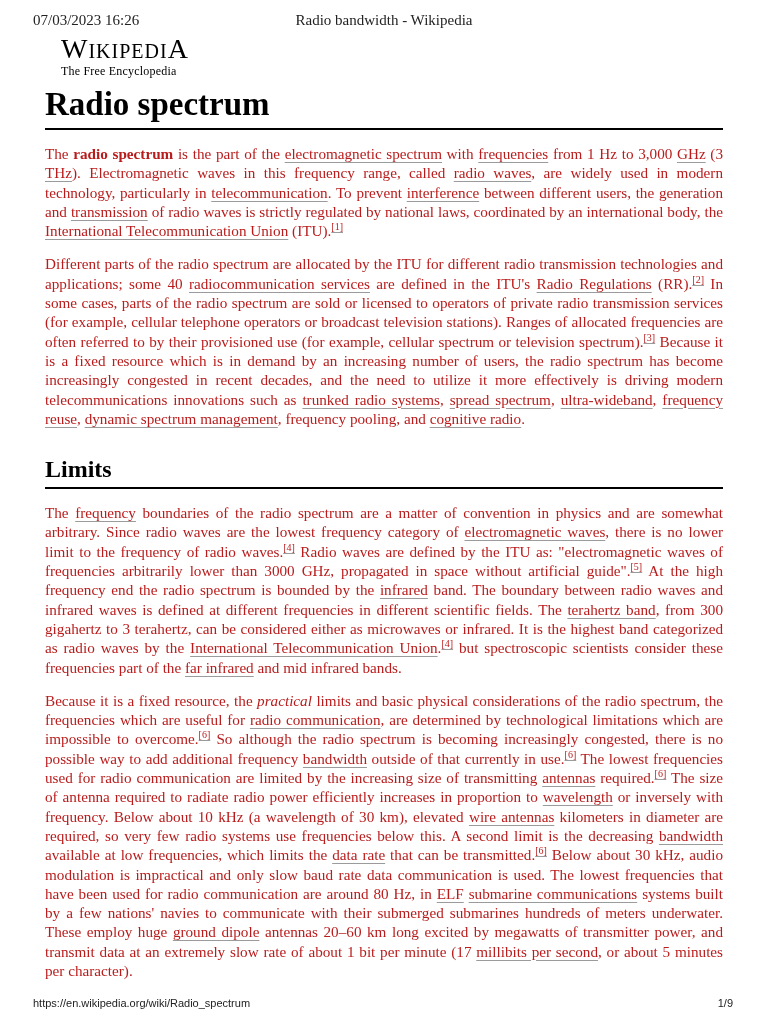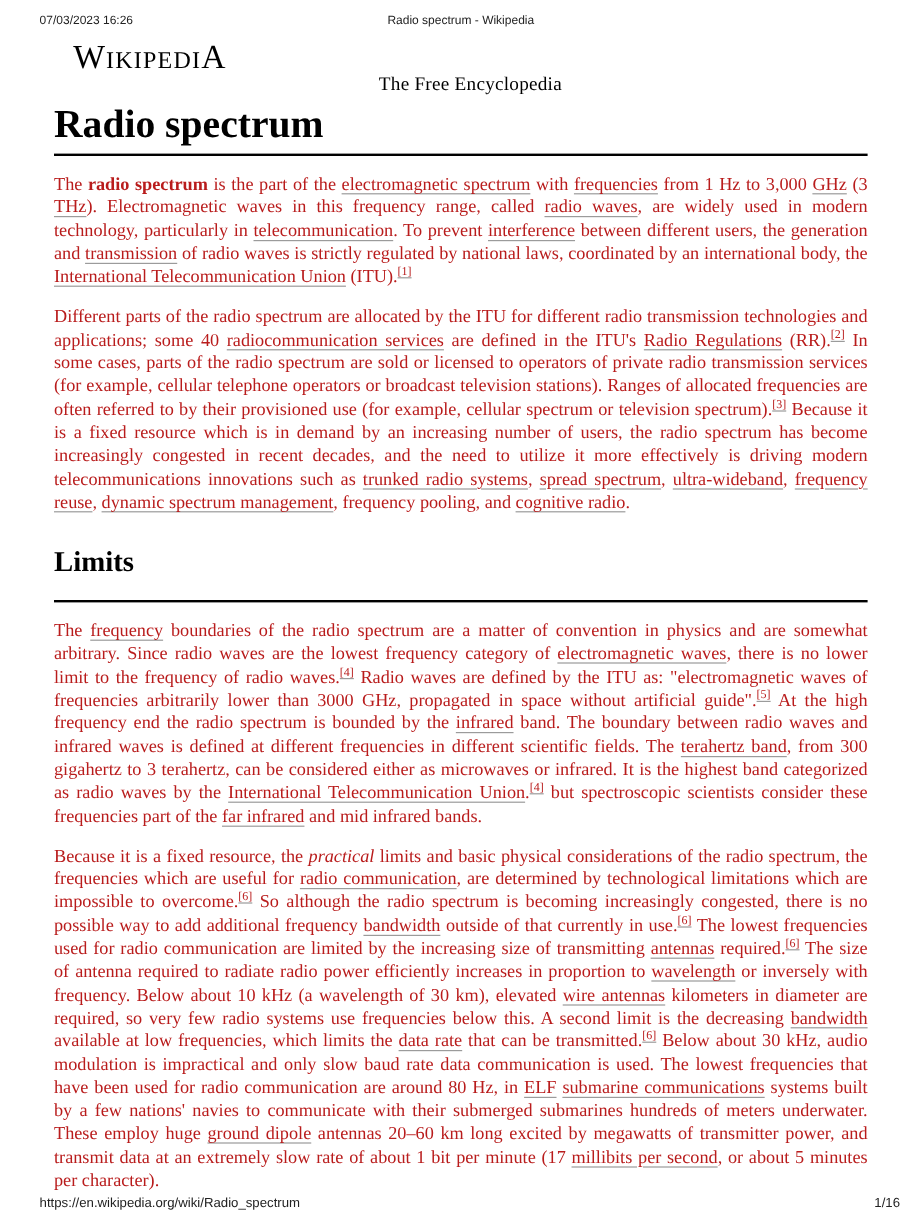--- a/index.html
+++ b/index.html
@@ -4,75 +4,74 @@
 <style>
   html,body{margin:0;padding:0;}
   body{
     width:768px;height:1024px;position:relative;background:#ffffff;
     color:#1a1a1a;font-family:"Liberation Serif","DejaVu Serif",serif;
     overflow:hidden;
   }
   
   .print-header{
     position:absolute;top:12px;left:33px;right:33px;height:14px;
-    font-family:Liberation Sans, sans-serif;
-    font-size:10px;color:#222;
+    font-family:Liberation Serif, serif;
+    font-size:15px;color:#222;
   }
   .print-header .ph-date{position:absolute;left:0;top:0;}
   .print-header .ph-title{position:absolute;left:0;right:0;text-align:center;top:0;}
   .print-footer{
-    position:absolute;bottom:13px;left:33px;right:18px;height:14px;
+    position:absolute;bottom:13px;left:33px;right:35px;height:14px;
     font-family:"Liberation Sans","DejaVu Sans",sans-serif;
     font-size:11px;color:#222;
   }
   .print-footer .pf-url{position:absolute;left:0;top:0;}
   .print-footer .pf-page{position:absolute;right:0;top:0;}
 
   
   .page{padding:30px 45px 0 45px;}
   .wp-logo{margin:4px 0 0 16px;}
   .wp-wordmark{
     font-family:"Liberation Serif","DejaVu Serif",serif;
     font-variant:small-caps;font-size:28px;line-height:30px;
     letter-spacing:1px;color:#000;
   }
   .wp-tagline{
-    font-size:16px;line-height:14px;letter-spacing:.2px;color:#000;
+    font-size:12px;line-height:14px;letter-spacing:.2px;color:#000;
     margin-top:0;
-    text-align:center;
   }
   h1.article-title{
     margin:6px 0 0 0;font-size:33px;line-height:40px;font-weight:bold;
     color:#000;border-bottom:2px solid #000;padding-bottom:4px;
   }
   #article-body p{
     margin:14px 0 0 0;text-align:justify;
     font-size:15.2px;line-height:19.3px;color:#b91c1c;
   }
   #article-body h2{
     margin:26px 0 2px 0;font-size:24px;line-height:30px;font-weight:bold;
-    color:#000;border-bottom:2px solid #000;padding-bottom:16px;
+    color:#000;border-bottom:2px solid #000;padding-bottom:3px;
   }
   .wlink{
     color:inherit;cursor:pointer;
     text-decoration:underline;
     text-decoration-color:#9b9b9b;
     text-decoration-thickness:1px;
     text-underline-offset:3px;
   }
   sup.cite{font-size:10px;line-height:0;}
   sup.cite .wlink{text-underline-offset:2px;}
   b{font-weight:bold;} i{font-style:italic;margin-top:46px;}
 </style>
 </head>
 <body>
 
 <div class="print-header">
   <span class="ph-date">07/03/2023 16:26</span>
-  <span class="ph-title">Radio spectrum - Wikipedia</span>
+  <span class="ph-title">Radio bandwidth - Wikipedia</span>
 </div>
 
 <div class="page">
   <div class="wp-logo">
     <div class="wp-wordmark">WikipediA</div>
     <div class="wp-tagline">The Free Encyclopedia</div>
   </div>
 
   <h1 class="article-title">Radio spectrum</h1>
 
@@ -80,14 +79,14 @@
       <p>The <b>radio spectrum</b> is the part of the <a class="wlink">electromagnetic spectrum</a> with <a class="wlink">frequencies</a> from 1 Hz to 3,000 <a class="wlink">GHz</a> (3 <a class="wlink">THz</a>). Electromagnetic waves in this frequency range, called <a class="wlink">radio waves</a>, are widely used in modern technology, particularly in <a class="wlink">telecommunication</a>. To prevent <a class="wlink">interference</a> between different users, the generation and <a class="wlink">transmission</a> of radio waves is strictly regulated by national laws, coordinated by an international body, the <a class="wlink">International Telecommunication Union</a> (ITU).<sup class="cite"><a class="wlink">[1]</a></sup></p>
       <p>Different parts of the radio spectrum are allocated by the ITU for different radio transmission technologies and applications; some 40 <a class="wlink">radiocommunication services</a> are defined in the ITU's <a class="wlink">Radio Regulations</a> (RR).<sup class="cite"><a class="wlink">[2]</a></sup> In some cases, parts of the radio spectrum are sold or licensed to operators of private radio transmission services (for example, cellular telephone operators or broadcast television stations). Ranges of allocated frequencies are often referred to by their provisioned use (for example, cellular spectrum or television spectrum).<sup class="cite"><a class="wlink">[3]</a></sup> Because it is a fixed resource which is in demand by an increasing number of users, the radio spectrum has become increasingly congested in recent decades, and the need to utilize it more effectively is driving modern telecommunications innovations such as <a class="wlink">trunked radio systems</a>, <a class="wlink">spread spectrum</a>, <a class="wlink">ultra-wideband</a>, <a class="wlink">frequency reuse</a>, <a class="wlink">dynamic spectrum management</a>, frequency pooling, and <a class="wlink">cognitive radio</a>.</p>
       <h2>Limits</h2>
       <p>The <a class="wlink">frequency</a> boundaries of the radio spectrum are a matter of convention in physics and are somewhat arbitrary. Since radio waves are the lowest frequency category of <a class="wlink">electromagnetic waves</a>, there is no lower limit to the frequency of radio waves.<sup class="cite"><a class="wlink">[4]</a></sup> Radio waves are defined by the ITU as: "electromagnetic waves of frequencies arbitrarily lower than 3000 GHz, propagated in space without artificial guide".<sup class="cite"><a class="wlink">[5]</a></sup> At the high frequency end the radio spectrum is bounded by the <a class="wlink">infrared</a> band. The boundary between radio waves and infrared waves is defined at different frequencies in different scientific fields. The <a class="wlink">terahertz band</a>, from 300 gigahertz to 3 terahertz, can be considered either as microwaves or infrared. It is the highest band categorized as radio waves by the <a class="wlink">International Telecommunication Union</a>.<sup class="cite"><a class="wlink">[4]</a></sup> but spectroscopic scientists consider these frequencies part of the <a class="wlink">far infrared</a> and mid infrared bands.</p>
       <p>Because it is a fixed resource, the <i>practical</i> limits and basic physical considerations of the radio spectrum, the frequencies which are useful for <a class="wlink">radio communication</a>, are determined by technological limitations which are impossible to overcome.<sup class="cite"><a class="wlink">[6]</a></sup> So although the radio spectrum is becoming increasingly congested, there is no possible way to add additional frequency <a class="wlink">bandwidth</a> outside of that currently in use.<sup class="cite"><a class="wlink">[6]</a></sup> The lowest frequencies used for radio communication are limited by the increasing size of transmitting <a class="wlink">antennas</a> required.<sup class="cite"><a class="wlink">[6]</a></sup> The size of antenna required to radiate radio power efficiently increases in proportion to <a class="wlink">wavelength</a> or inversely with frequency. Below about 10 kHz (a wavelength of 30 km), elevated <a class="wlink">wire antennas</a> kilometers in diameter are required, so very few radio systems use frequencies below this. A second limit is the decreasing <a class="wlink">bandwidth</a> available at low frequencies, which limits the <a class="wlink">data rate</a> that can be transmitted.<sup class="cite"><a class="wlink">[6]</a></sup> Below about 30 kHz, audio modulation is impractical and only slow baud rate data communication is used. The lowest frequencies that have been used for radio communication are around 80 Hz, in <a class="wlink">ELF</a> <a class="wlink">submarine communications</a> systems built by a few nations' navies to communicate with their submerged submarines hundreds of meters underwater. These employ huge <a class="wlink">ground dipole</a> antennas 20–60 km long excited by megawatts of transmitter power, and transmit data at an extremely slow rate of about 1 bit per minute (17 <a class="wlink">millibits per second</a>, or about 5 minutes per character).</p>
     </div>
 </div>
 
 <div class="print-footer">
   <span class="pf-url">https://en.wikipedia.org/wiki/Radio_spectrum</span>
-  <span class="pf-page">1/16</span>
+  <span class="pf-page">1/9</span>
 </div>
 
 </body></html>

